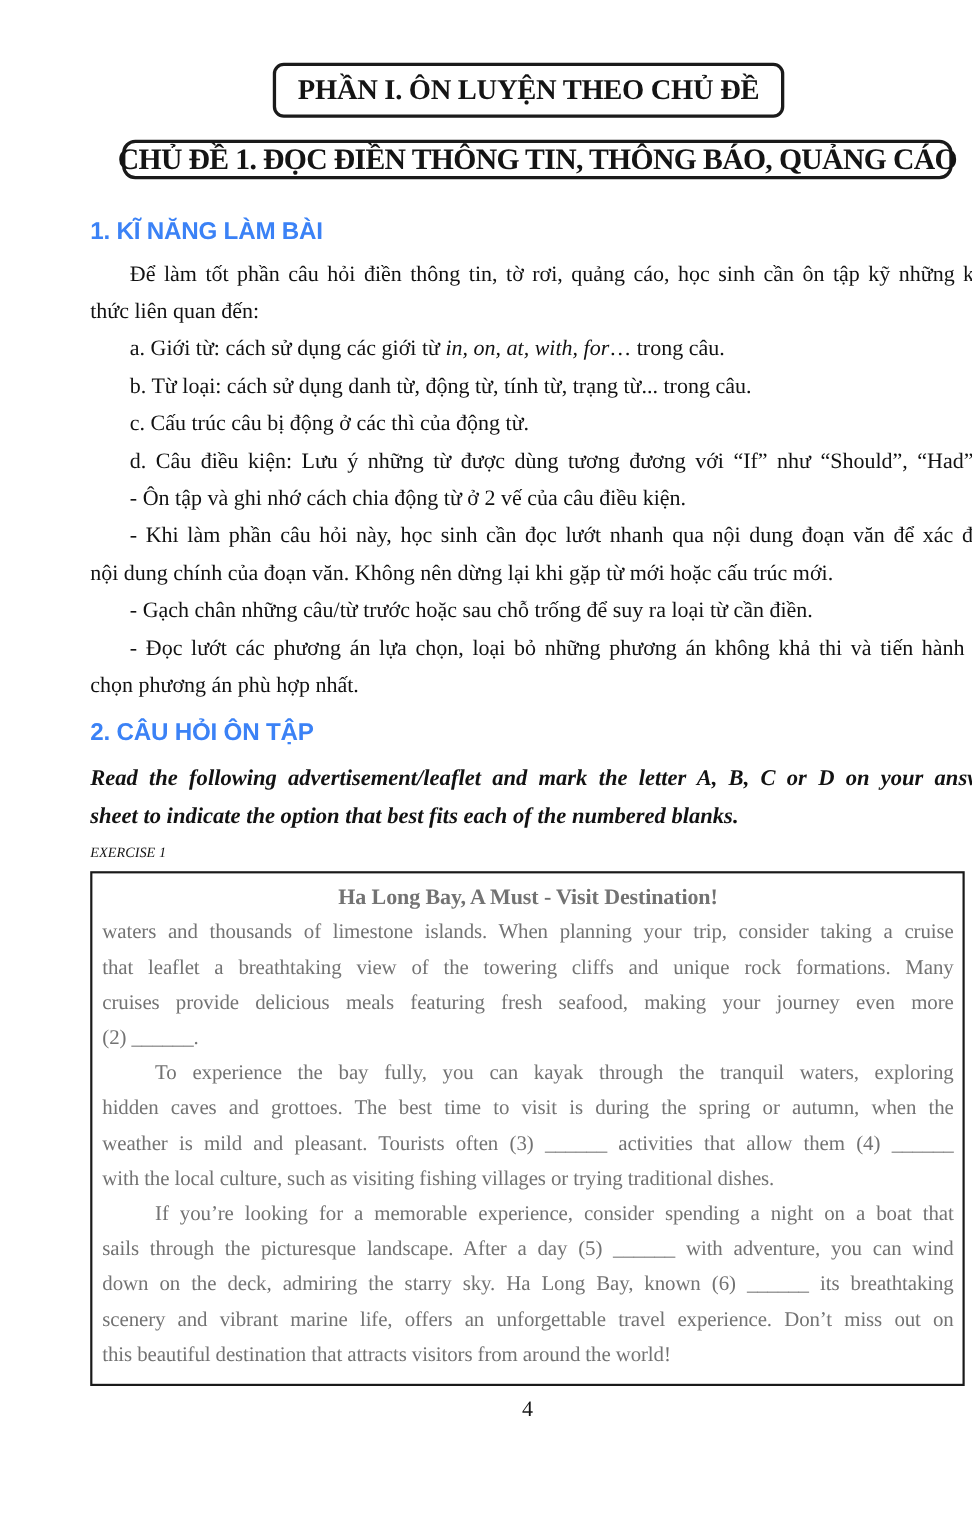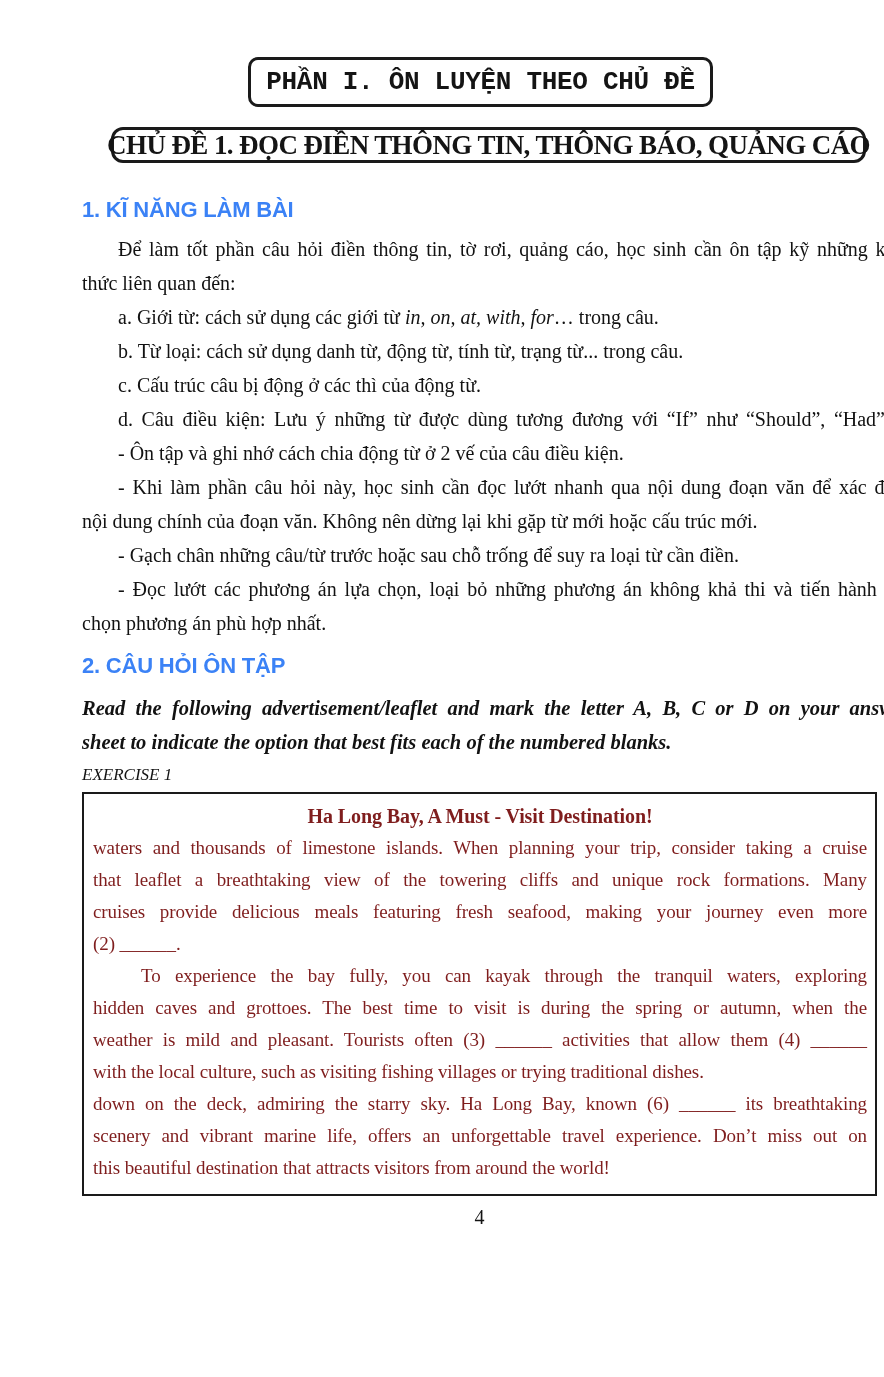--- a/index.html
+++ b/index.html
@@ -7,21 +7,21 @@
     width:884px;height:1377px;background:#ffffff;color:#141414;
     overflow:hidden;position:relative;
     font-family:"Liberation Serif",serif;
   }
   .banner{
     border:3px solid #1a1a1a;display:flex;align-items:center;justify-content:center;
     box-sizing:border-box;background:#fff;
   }
   .banner1{
     margin:57px 0 0 248px;width:465px;height:50px;border-radius:10px;
-    font-family:Liberation Mono, monospace;font-weight:bold;font-size:26px;
+    font-family:Liberation Serif, serif;font-weight:bold;font-size:26px;
     letter-spacing:-0.3px;white-space:nowrap;
   }
   .banner2{
     margin:20px 0 0 111px;width:755px;height:36px;border-radius:12px;
     font-family:"Liberation Serif",serif;font-weight:bold;font-size:27px;
     letter-spacing:-0.6px;white-space:nowrap;
   }
   .heading{
     margin:34px 0 0 82px;
     font-family:"Liberation Sans",sans-serif;font-weight:600;font-size:22px;
@@ -33,26 +33,26 @@
     font-size:20px;line-height:34px;color:#121212;
   }
   .line{white-space:nowrap;}
   .just{text-align:justify;text-align-last:justify;}
   .flow .ind,.flow .fl{padding-left:36px;box-sizing:border-box;}
   .it{font-style:italic;}
   .instr{
     margin-top:12px;font-weight:bold;font-style:italic;font-size:20.5px;line-height:34px;
   }
   .exercise{
-    margin:3px 0 0 82px;font-style:italic;font-size:17px;line-height:26px;white-space:nowrap;
+    margin:3px 0 0 82px;font-style:italic;font-size:13px;line-height:26px;white-space:nowrap;
   }
   .passage{
     margin:4px 0 0 82px;width:795px;box-sizing:border-box;
     border:2px solid #1a1a1a;padding:6px 8px 10px 9px;overflow:hidden;
-    font-size:19px;line-height:32px;letter-spacing:-0.1px;color:#7f1d1d;
+    font-size:19px;line-height:32px;letter-spacing:-0.1px;color:#737373;
   }
   .ptitle{
     text-align:center;font-weight:bold;font-size:20px;line-height:32px;white-space:nowrap;
   }
   .passage .fl{padding-left:48px;box-sizing:border-box;}
   .footer{
     margin:8px 0 0 82px;width:795px;text-align:center;
     font-size:20px;line-height:26px;
   }
 </style>
@@ -107,19 +107,21 @@
       <div class="line just">cruises provide delicious meals featuring fresh seafood, making your journey even more</div>
       <div class="line">(2) ______.</div>
     </div>
   <div>
       <div class="line just fl">To experience the bay fully, you can kayak through the tranquil waters, exploring</div>
       <div class="line just">hidden caves and grottoes. The best time to visit is during the spring or autumn, when the</div>
       <div class="line just">weather is mild and pleasant. Tourists often (3) ______ activities that allow them (4) ______</div>
       <div class="line">with the local culture, such as visiting fishing villages or trying traditional dishes.</div>
     </div>
   <div>
+      <div class="line just fl">If you’re looking for a memorable experience, consider spending a night on a boat that</div>
+      <div class="line just">sails through the picturesque landscape. After a day (5) ______ with adventure, you can wind</div>
       <div class="line just">down on the deck, admiring the starry sky. Ha Long Bay, known (6) ______ its breathtaking</div>
       <div class="line just">scenery and vibrant marine life, offers an unforgettable travel experience. Don’t miss out on</div>
       <div class="line">this beautiful destination that attracts visitors from around the world!</div>
     </div>
 </div>
 
 <div class="footer">4</div>
 
 </body></html>

